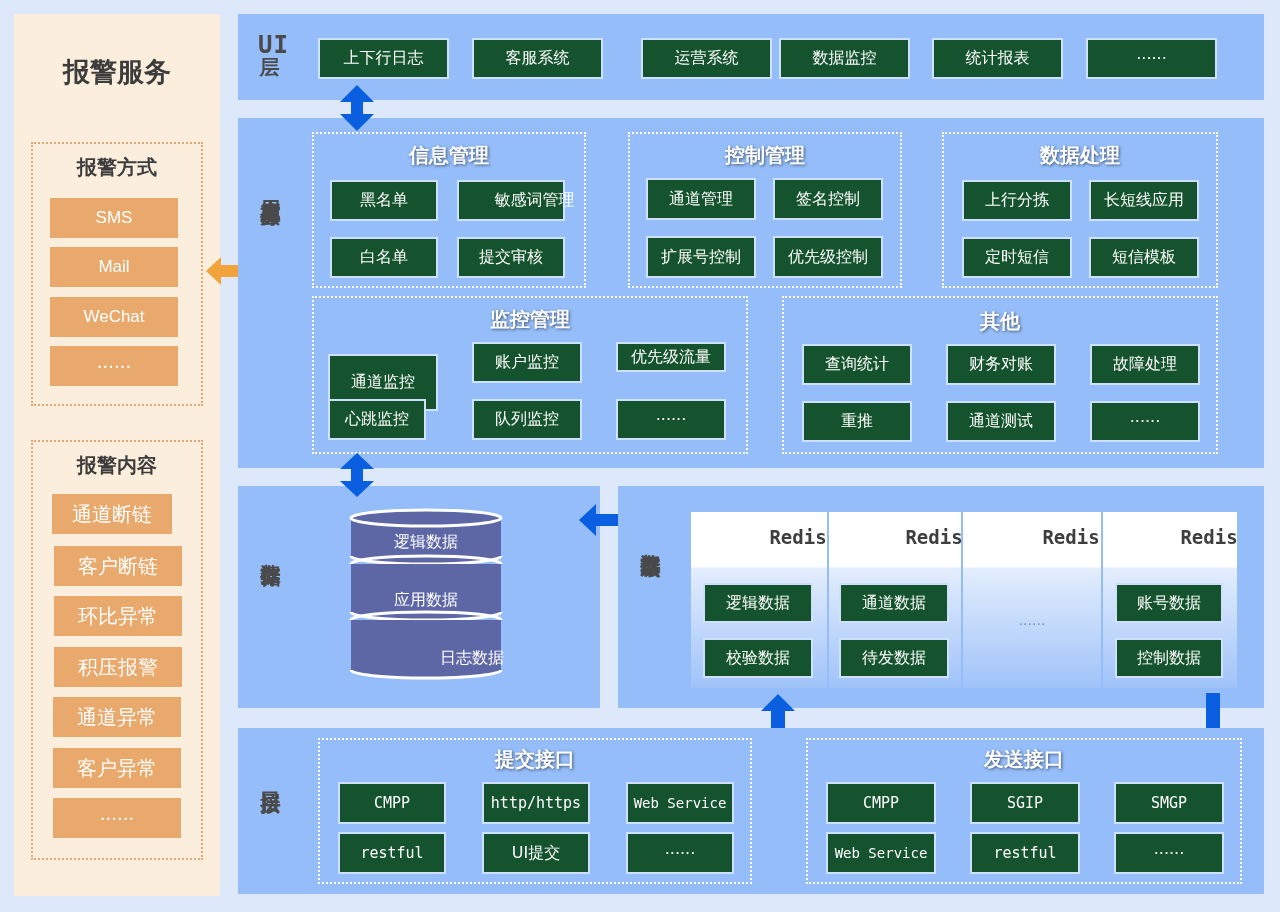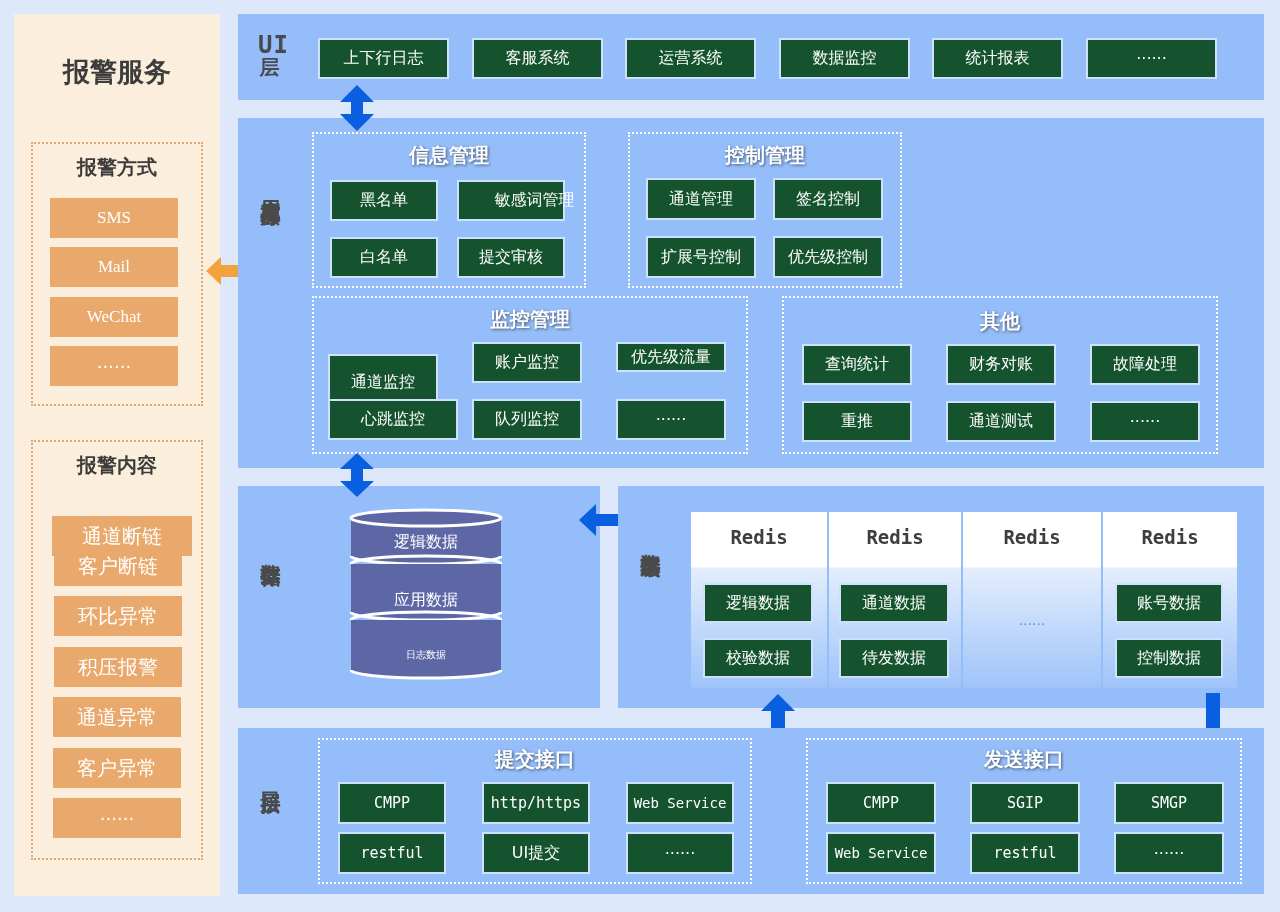--- a/index.html
+++ b/index.html
@@ -13,82 +13,82 @@
 
   
   .alarm-panel { left: 14px; top: 14px; width: 206px; height: 882px; background: #fbeedc; }
   .alarm-title { left: 0; top: 40px; width: 206px; text-align: center; font-size: 27px; font-weight: bold; color: #3c3c3c; }
   .orange-group { border: 2px dotted #e0a875; }
   .group-title { font-size: 20px; font-weight: bold; color: #3c3c3c; text-align: center; width: 100%; }
   .obox {
     background: #eaa96c; color: #fff; text-align: center; font-size: 18px;
     display: flex; align-items: center; justify-content: center;
   }
-  .obox.mono { font-family: Liberation Serif, serif; font-size: 17px; }
+  .obox.mono { font-family: Liberation Sans, sans-serif; font-size: 17px; }
 
   
   .layer { background: #94bdfa; }
   .layer-label {
     color: #4a4a4a; font-weight: bold; font-size: 20px; line-height: 21px;
     writing-mode: vertical-rl; text-orientation: upright; letter-spacing: 1px;
   }
   .dgroup { border: 2px dotted #ffffff; }
   .dtitle {
     color: #ffffff; font-weight: bold; font-size: 20px; text-align: center; width: 100%;
     text-shadow: 1px 1px 3px rgba(0,0,0,0.55);
   }
   .bbox {
     background: #14532d; color: #ffffff; border: 2px solid #cfe0fb;
     font-size: 16px; display: flex; align-items: center; justify-content: center;
     white-space: nowrap;
   }
   .bbox.mono { font-family: "DejaVu Sans Mono", "Liberation Mono", monospace; font-size: 15px; }
 
   
-  .redis-col { background: linear-gradient(#ffffff 0, #ffffff 55px, #e4eefd 56px, #9fc3f9 100%); }
+  .redis-col { background: linear-gradient(#ffffff 0, #ffffff 55px, #e4eefd 56px, #9fc3f9 100%); padding-left: 39px; }
   .redis-head { font-family: "DejaVu Sans Mono", "Liberation Mono", monospace; font-weight: bold; font-size: 19px; color: #3e3e3e; text-align: center; width: 100%; top: 14px; }
 </style>
 </head>
 <body>
 
 <div class="abs alarm-panel">
   <div class="abs alarm-title">报警服务</div>
 
   <div class="abs orange-group" style="left:17px;top:128px;width:172px;height:264px;">
     <div class="abs group-title" style="top:10px;">报警方式</div>
     <div class="abs obox mono" style="left:17px;top:54px;width:128px;height:40px;">SMS</div>
     <div class="abs obox mono" style="left:17px;top:103px;width:128px;height:40px;">Mail</div>
     <div class="abs obox mono" style="left:17px;top:153px;width:128px;height:40px;">WeChat</div>
     <div class="abs obox" style="left:17px;top:202px;width:128px;height:40px;">······</div>
   </div>
 
   <div class="abs orange-group" style="left:17px;top:426px;width:172px;height:420px;">
     <div class="abs group-title" style="top:10px;">报警内容</div>
-    <div class="abs obox" style="left:19px;top:52px;width:140px;height:40px;font-size:20px;margin-top:22px;">通道断链</div>
+    <div class="abs obox" style="left:19px;top:52px;width:120px;height:40px;font-size:20px;">通道断链</div>
     <div class="abs obox" style="left:21px;top:104px;width:128px;height:40px;font-size:20px;">客户断链</div>
     <div class="abs obox" style="left:21px;top:154px;width:128px;height:40px;font-size:20px;">环比异常</div>
     <div class="abs obox" style="left:21px;top:205px;width:128px;height:40px;font-size:20px;">积压报警</div>
     <div class="abs obox" style="left:20px;top:255px;width:128px;height:40px;font-size:20px;">通道异常</div>
     <div class="abs obox" style="left:20px;top:306px;width:128px;height:40px;font-size:20px;">客户异常</div>
     <div class="abs obox" style="left:20px;top:356px;width:128px;height:40px;">······</div>
   </div>
 </div>
 
 <svg class="abs" style="left:204px;top:254px;" width="46" height="34">
   <polygon points="2,17 17,3 17,11 44,11 44,23 17,23 17,31" fill="#f3a33c"></polygon>
 </svg>
 
 <div class="abs layer" style="left:238px;top:14px;width:1026px;height:86px;">
   <div class="abs layer-label" style="left:20px;top:20px;writing-mode:horizontal-tb;width:24px;text-align:center;line-height:22px;">
     <div style="font-family:'DejaVu Sans Mono',monospace;font-size:24px;">UI</div>
     <div>层</div>
   </div>
   <div class="abs bbox" style="left:80px;top:24px;width:131px;height:41px;">上下行日志</div>
   <div class="abs bbox" style="left:234px;top:24px;width:131px;height:41px;">客服系统</div>
-  <div class="abs bbox" style="left:387px;top:24px;width:131px;height:41px;">运营系统</div>
+  <div class="abs bbox" style="left:403px;top:24px;width:131px;height:41px;">运营系统</div>
   <div class="abs bbox" style="left:541px;top:24px;width:131px;height:41px;">数据监控</div>
   <div class="abs bbox" style="left:694px;top:24px;width:131px;height:41px;">统计报表</div>
   <div class="abs bbox" style="left:848px;top:24px;width:131px;height:41px;">······</div>
 </div>
 
 <div class="abs layer" style="left:238px;top:118px;width:1026px;height:350px;">
   <div class="abs layer-label" style="left:22px;top:66px;">应用支撑与服务层</div>
 
   <div class="abs dgroup" style="left:74px;top:14px;width:274px;height:156px;">
     <div class="abs dtitle" style="top:8px;">信息管理</div>
@@ -99,27 +99,34 @@
   </div>
 
   <div class="abs dgroup" style="left:390px;top:14px;width:274px;height:156px;">
     <div class="abs dtitle" style="top:8px;">控制管理</div>
     <div class="abs bbox" style="left:16px;top:44px;width:110px;height:42px;">通道管理</div>
     <div class="abs bbox" style="left:143px;top:44px;width:110px;height:42px;">签名控制</div>
     <div class="abs bbox" style="left:16px;top:102px;width:110px;height:42px;">扩展号控制</div>
     <div class="abs bbox" style="left:143px;top:102px;width:110px;height:42px;">优先级控制</div>
   </div>
 
+  <div class="abs dgroup" style="left:704px;top:14px;width:276px;height:156px;">
+    <div class="abs dtitle" style="top:8px;">数据处理</div>
+    <div class="abs bbox" style="left:18px;top:46px;width:110px;height:41px;">上行分拣</div>
+    <div class="abs bbox" style="left:145px;top:46px;width:110px;height:41px;">长短线应用</div>
+    <div class="abs bbox" style="left:18px;top:103px;width:110px;height:41px;">定时短信</div>
+    <div class="abs bbox" style="left:145px;top:103px;width:110px;height:41px;">短信模板</div>
+  </div>
 
   <div class="abs dgroup" style="left:74px;top:178px;width:436px;height:158px;">
     <div class="abs dtitle" style="top:8px;">监控管理</div>
     <div class="abs bbox" style="left:14px;top:56px;width:110px;height:57px;">通道监控</div>
     <div class="abs bbox" style="left:158px;top:44px;width:110px;height:41px;">账户监控</div>
     <div class="abs bbox" style="left:302px;top:44px;width:110px;height:30px;">优先级流量</div>
-    <div class="abs bbox" style="left:14px;top:101px;width:130px;height:41px;">心跳监控</div>
+    <div class="abs bbox" style="left:14px;top:101px;width:98px;height:41px;">心跳监控</div>
     <div class="abs bbox" style="left:158px;top:101px;width:110px;height:41px;">队列监控</div>
     <div class="abs bbox" style="left:302px;top:101px;width:110px;height:41px;">······</div>
   </div>
 
   <div class="abs dgroup" style="left:544px;top:178px;width:436px;height:158px;">
     <div class="abs dtitle" style="top:10px;">其他</div>
     <div class="abs bbox" style="left:18px;top:46px;width:110px;height:41px;">查询统计</div>
     <div class="abs bbox" style="left:162px;top:46px;width:110px;height:41px;">财务对账</div>
     <div class="abs bbox" style="left:306px;top:46px;width:110px;height:41px;">故障处理</div>
     <div class="abs bbox" style="left:18px;top:103px;width:110px;height:41px;">重推</div>
@@ -143,21 +150,21 @@
     <path d="M3,58 L3,106 A75,8 0 0 0 153,106 L153,58 Z" fill="#5e67a6"></path>
     <path d="M3,58 A75,8 0 0 1 153,58" fill="none" stroke="#ffffff" stroke-width="3"></path>
     <path d="M3,106 A75,8 0 0 0 153,106" fill="none" stroke="#ffffff" stroke-width="3"></path>
 
     <path d="M3,114 L3,164 A75,8 0 0 0 153,164 L153,114 Z" fill="#5e67a6"></path>
     <path d="M3,114 A75,8 0 0 1 153,114" fill="none" stroke="#ffffff" stroke-width="3"></path>
     <path d="M3,164 A75,8 0 0 0 153,164" fill="none" stroke="#ffffff" stroke-width="3"></path>
   </svg>
   <div class="abs" style="left:110px;top:46px;width:156px;text-align:center;color:#fff;font-size:16px;">逻辑数据</div>
   <div class="abs" style="left:110px;top:104px;width:156px;text-align:center;color:#fff;font-size:16px;">应用数据</div>
-  <div class="abs" style="left:110px;top:162px;width:156px;text-align:center;color:#fff;font-size:10px;">日志数据</div>
+  <div class="abs" style="left:110px;top:162px;width:156px;text-align:right;color:#fff;font-size:16px;">日志数据</div>
 </div>
 
 <svg class="abs" style="left:339px;top:452px;" width="36" height="46">
   <polygon points="18,1 35,17 24,17 24,29 35,29 18,45 1,29 12,29 12,17 1,17" fill="#0a5fe0"></polygon>
 </svg>
 
 <svg class="abs" style="left:578px;top:503px;" width="60" height="34">
   <polygon points="1,17 18,1 18,11 42,11 42,1 59,17 42,33 42,23 18,23 18,33" fill="#0a5fe0"></polygon>
 </svg>
 

